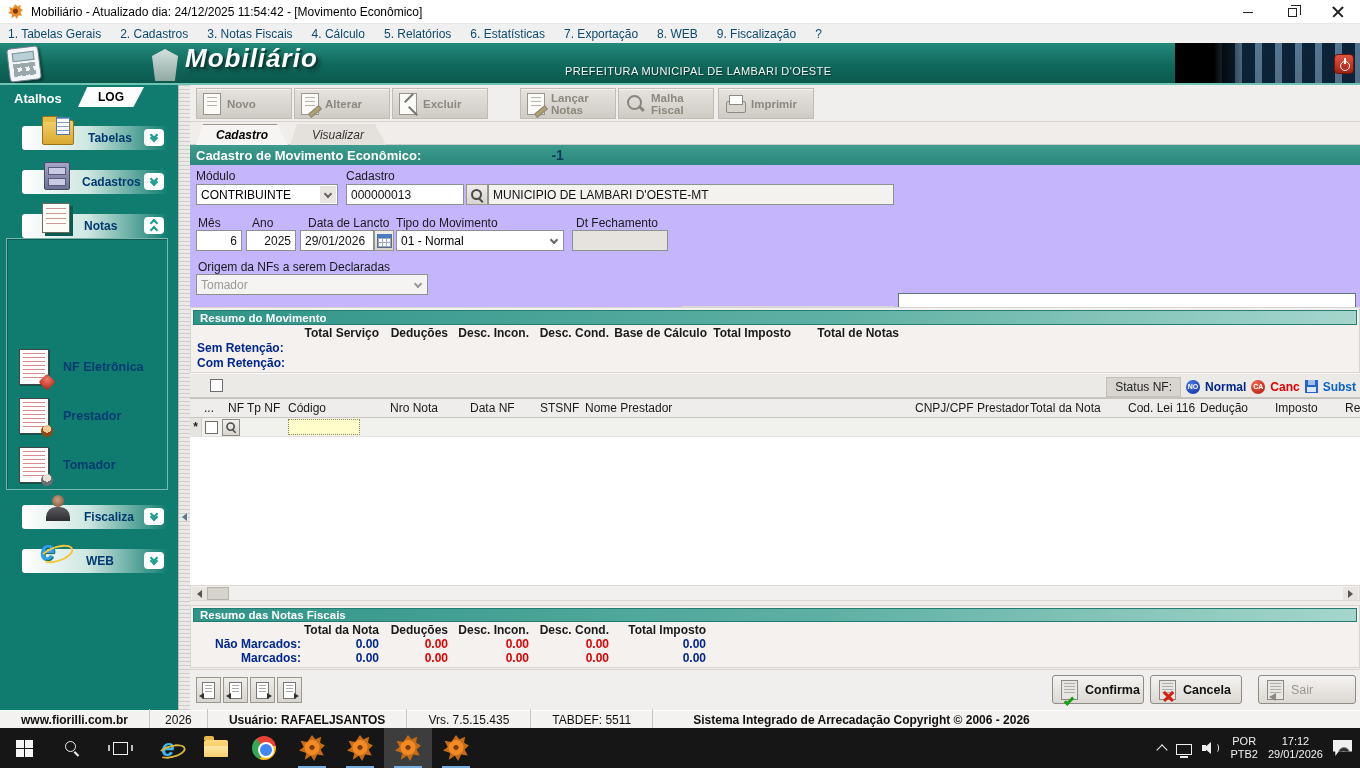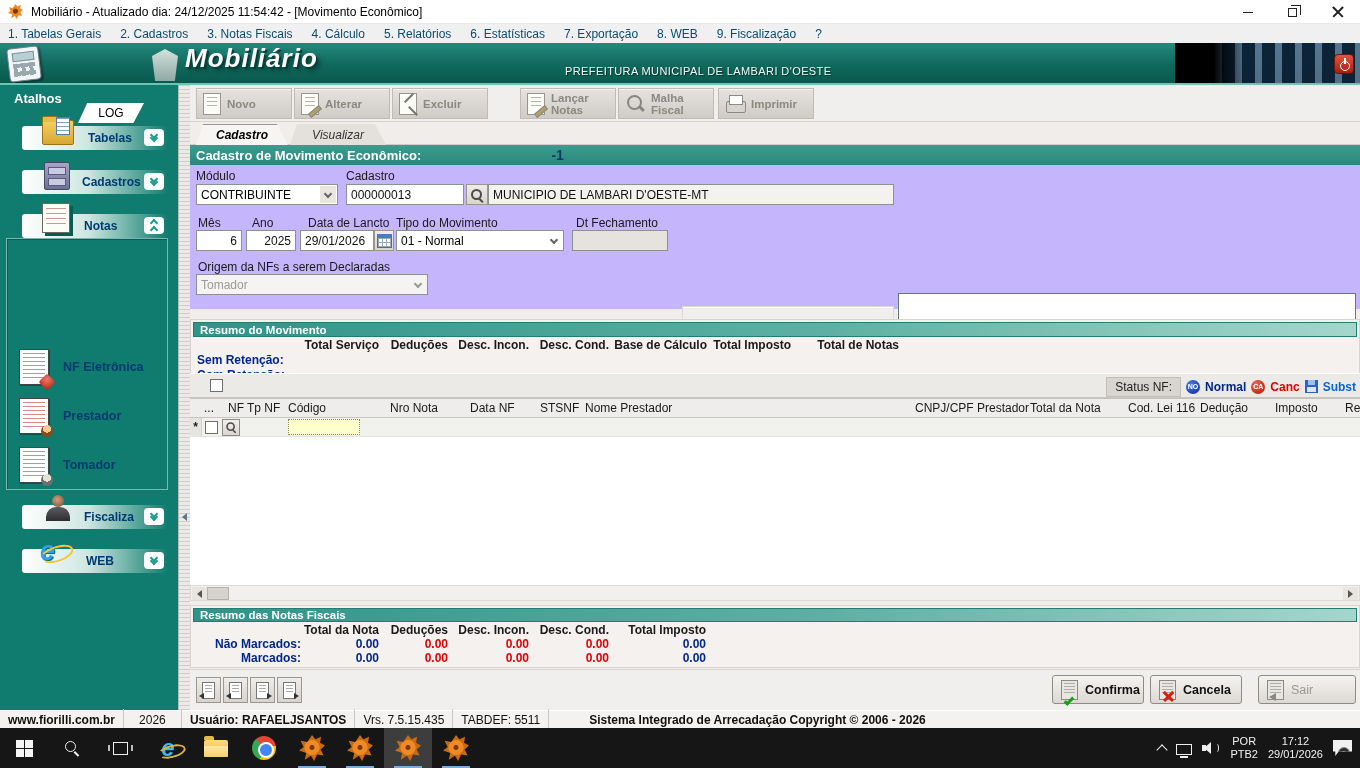--- a/index.html
+++ b/index.html
@@ -38,21 +38,21 @@
      linear-gradient(90deg,#000 0 38px, rgba(0,0,0,0) 70px),
      repeating-linear-gradient(90deg, rgba(140,175,205,.55) 0 7px, rgba(12,35,55,.95) 7px 20px),
      linear-gradient(180deg,#123048,#0a1d2e); }
   .powerbtn { position:absolute; right:6px; top:11px; width:20px; height:20px; background:linear-gradient(180deg,#e2543f,#a81f12); border:1px solid #70140b; border-radius:4px; }
   .powerbtn::before { content:""; position:absolute; left:5px; top:6px; width:8px; height:8px; border:1.6px solid #fff; border-radius:50%; }
   .powerbtn::after { content:""; position:absolute; left:9px; top:3px; width:2px; height:6px; background:#fff; }
 
   
   .sidebar { left:0; top:85px; width:178px; height:625px; background:#0f7c6f; }
   .atalhos { position:absolute; left:14px; top:6px; color:#fff; font-weight:bold; font-size:13px; }
-  .logtab { position:absolute; left:78px; top:2px; width:66px; height:20px; background:#fff; clip-path:polygon(14% 0,100% 0,84% 100%,0 100%); display:flex; align-items:center; justify-content:center; font-weight:normal; color:#000;margin-top:16px; }
+  .logtab { position:absolute; left:78px; top:2px; width:66px; height:20px; background:#fff; clip-path:polygon(14% 0,100% 0,84% 100%,0 100%); display:flex; align-items:center; justify-content:center; font-weight:bold; color:#000; }
   .sbgroup { position:absolute; left:22px; width:146px; height:24px; border-radius:3px; background:linear-gradient(90deg,#ffffff 0%,#cfe7e1 45%,rgba(207,231,225,0) 100%); display:flex; align-items:center; padding-left:34px; color:#003a70; font-weight:bold; font-size:12px; }
   .chevbtn { position:absolute; right:4px; top:3px; width:20px; height:17px; background:#fff; border-radius:4px; display:flex; flex-direction:column; align-items:center; justify-content:center; }
   .cv { width:6px; height:6px; border-left:2px solid #1c9c8c; border-bottom:2px solid #1c9c8c; transform:rotate(-45deg); margin-top:-3px; }
   .cv.up { transform:rotate(135deg); margin-top:1px; }
   .gicon { position:absolute; z-index:2; }
   .folder-ic { width:32px; height:25px; background:linear-gradient(180deg,#f4cf62,#d9a832); border:1px solid #9a7414; border-radius:2px; position:relative; }
   .folder-ic::before { content:""; position:absolute; left:-1px; top:-5px; width:14px; height:5px; background:#e7bd47; border:1px solid #9a7414; border-bottom:none; border-radius:2px 2px 0 0; }
   .folder-ic::after { content:""; position:absolute; right:3px; top:-4px; width:12px; height:16px; background:#fff; border:1px solid #5577aa; background-image:repeating-linear-gradient(#7fa0cc 0 1px, transparent 1px 4px); }
   .cab-ic { width:26px; height:28px; background:linear-gradient(180deg,#a3a6c6,#6e7194); border:1px solid #474a66; border-radius:2px; position:relative; }
   .cab-ic::before, .cab-ic::after { content:""; position:absolute; left:3px; right:3px; height:6px; background:#c9cbe2; border:1px solid #585b7c; }
@@ -120,21 +120,21 @@
   .mag::after { content:""; position:absolute; left:10px; top:10px; width:5px; height:2px; background:#4a4a4a; transform:rotate(45deg); transform-origin:0 0; }
   .cal { width:15px; height:14px; background:#fff; border:1px solid #5a6a8a; border-top:4px solid #4a7abf; background-image:repeating-linear-gradient(90deg,#9ab 0 1px,transparent 1px 4px),repeating-linear-gradient(#9ab 0 1px,transparent 1px 4px); }
   .dotspanel { position:absolute; left:492px; top:141px; width:212px; height:27px; background:#f1efee; border:1px solid #dcd8d4; box-shadow:inset 0 1px 0 #fff; display:flex; align-items:center; justify-content:center; color:#e01010; font-weight:bold; letter-spacing:1px; }
   .memo { position:absolute; left:708px; top:128px; width:458px; height:84px; background:#fff; border:1px solid #5f7a78; }
 
   .secbar { background:linear-gradient(90deg,#2f9488 0%, #5fb0a4 55%, #a5d6cc 100%); color:#fff; font-weight:bold; font-size:11.5px; display:flex; align-items:center; padding-left:6px; border:1px solid #237d72; }
   .colhead { font-weight:bold; color:#1a1a1a; font-size:12px; }
   .navytxt { color:#00278f; font-weight:bold; }
   .redtxt { color:#e00000; font-weight:bold; }
 
-  .rm-section { left:0; top:234px; width:1170px; height:66px; background:#f4f1ef; border:1px solid #d8d4d0; }
+  .rm-section { left:0; top:222px; width:1170px; height:66px; background:#f4f1ef; border:1px solid #d8d4d0; }
   .rm-title { position:absolute; left:2px; top:2px; width:1164px; height:15px; }
   .rm-cols { position:absolute; left:0; top:18px; display:flex; }
   .rm-row { position:absolute; left:0; display:flex; }
   .rm-c0 { width:110px; padding-left:6px; }
   .rm-c { text-align:right; }
 
   .statusrow { left:0; top:288px; width:1170px; height:25px; background:#eceae7; border-top:1px solid #fff; border-bottom:1px solid #c9c6c1; }
   .cb { width:13px; height:13px; background:#fff; border:1px solid #6e6e6e; }
   .snf-group { position:absolute; right:4px; top:3px; height:19px; display:flex; align-items:center; gap:5px; }
   .snf-label { background:#d8d4cf; border:1px solid #c2beb8; padding:2px 8px; color:#222; }
@@ -179,21 +179,21 @@
   .btnpage { width:17px; height:20px; background:#e8e6e2; border:1px solid #8b8983; position:relative; }
   .btnpage::before { content:""; position:absolute; left:2px; right:2px; top:2px; height:10px; background:repeating-linear-gradient(#b0aea8 0 1px, transparent 1px 3px); }
   .check-g { position:absolute; left:2px; bottom:-4px; width:10px; height:5px; border-left:3px solid #17a117; border-bottom:3px solid #17a117; transform:rotate(-45deg); }
   .x-r { position:absolute; left:3px; bottom:-3px; width:11px; height:11px; }
   .x-r::before,.x-r::after { content:""; position:absolute; left:-1px; top:4px; width:13px; height:2.5px; background:#d42010; }
   .x-r::before { transform:rotate(45deg);} .x-r::after { transform:rotate(-45deg);}
   .arrow-gray { position:absolute; left:1px; bottom:-2px; width:0; height:0; border-top:4px solid transparent; border-bottom:4px solid transparent; border-right:7px solid #8a8881; }
 
   
   .statusbar { left:0; top:710px; width:1360px; height:18px; background:#f4f2f0; border-top:1px solid #fff; display:flex; align-items:center; font-size:12px; color:#111; }
-  .seg { height:22px; display:flex; align-items:center; padding:0 8px; border-right:1px solid #c9c6c2; white-space:nowrap; }
+  .seg { height:22px; display:flex; align-items:center; padding:0 21px; border-right:1px solid #c9c6c2; white-space:nowrap; }
   .seg.b { font-weight:bold; }
 
   
   .taskbar { left:0; top:728px; width:1360px; height:40px; background:#161616; display:flex; align-items:center; }
   .tslot { width:48px; height:40px; display:flex; align-items:center; justify-content:center; position:relative; }
   .tslot.running::after { content:""; position:absolute; left:10px; bottom:0; width:28px; height:2.5px; background:#76aede; }
   .tslot.active { background:#3d3d3d; }
   .win-ic { width:17px; height:17px; position:relative; }
   .win-ic::before { content:""; position:absolute; left:0; top:0; width:8px; height:8px; background:#f5f5f5; box-shadow:9px 0 #f5f5f5, 0 9px #f5f5f5, 9px 9px #f5f5f5; }
   .search-ic { width:16px; height:16px; position:relative; }

